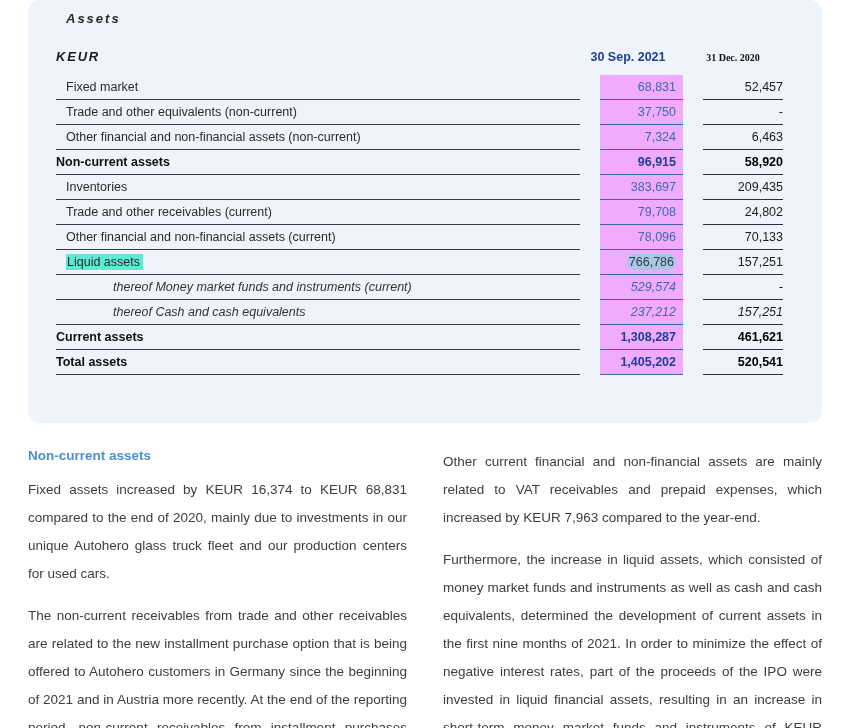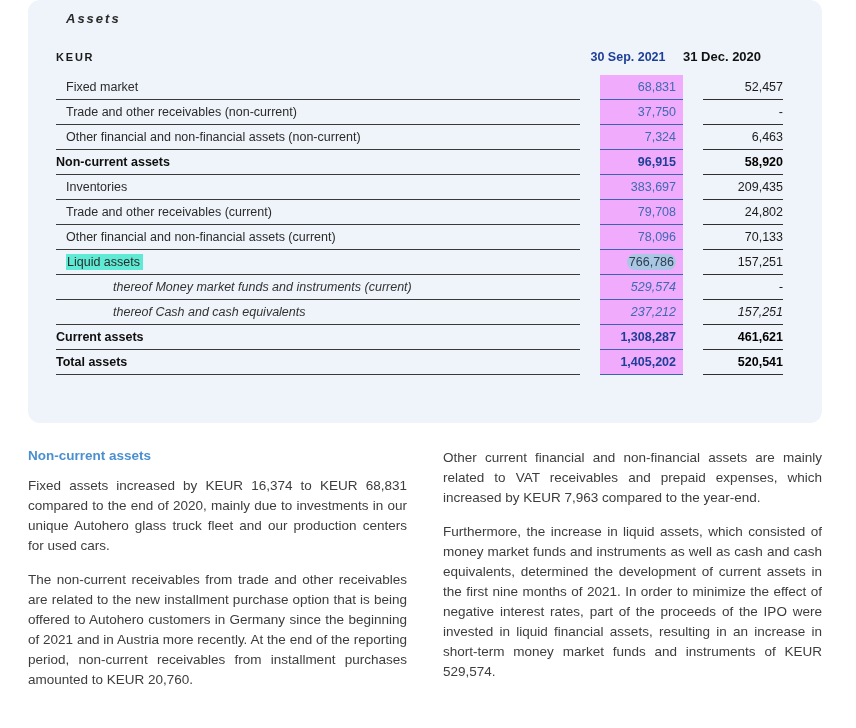--- a/index.html
+++ b/index.html
@@ -26,32 +26,32 @@
     margin-left: 10px;
     font-size: 13px;
     font-weight: bold;
     font-style: italic;
     letter-spacing: 2px;
     color: #2b2b2b;
   }
   .thead { display: flex; margin-top: 23px; align-items: baseline; }
   .h-label {
     flex: 1;
-    font-size: 11px; font-weight: bold;
-    letter-spacing: 1.8px; color: #1a1a1a;
+    font-size: 13px; font-weight: bold;
+    letter-spacing: 1.8px; color: #1a1a1a; font-style: italic;
   }
   .h-2021 {
     width: 103px; box-sizing: border-box; padding-right: 7px;
     text-align: center; white-space: nowrap;
     font-size: 12.5px; font-weight: bold; color: #1d3f98;
   }
   .h-2020 {
     width: 100px; box-sizing: border-box;
-    text-align: left; white-space: nowrap;
-    font-size: 13px; font-weight: bold; color: #111111;
+    text-align: center; white-space: nowrap;
+    font-size: 10px; font-weight: bold; color: #111111; font-family: Liberation Serif, serif;
   }
 
   .tbody { margin-top: 11px; }
   .row { display: flex; height: 25px; }
   .row > div { box-sizing: border-box; }
   .c-label {
     flex: 1;
     border-bottom: 1.5px solid #3a3a3a;
     font-size: 12.5px; color: #2b2b2b;
     padding: 5px 0 0 10px;
@@ -89,21 +89,21 @@
     width: 794px;
     display: flex; gap: 36px;
   }
   .ccol { flex: 1; min-width: 0; }
   .c-heading {
     font-size: 13.5px; font-weight: bold;
     color: #4a90d0;
     margin: 0 0 13px 0;
   }
   .para {
-    font-size: 13.5px; line-height: 20px;
+    font-size: 13.5px; line-height: 28px;
     text-align: justify;
     color: #3d3d3d;
     margin: 0 0 14px 0;
   }
 </style>
 </head>
 <body>
 
 <div class="page">
 
@@ -119,21 +119,21 @@
       <div class="tbody" id="rows">
   <div class="row">
     <div class="c-label"><span class="lbl-text">Fixed market</span></div>
     <div class="colgap"></div>
     <div class="c-2021"><span class="val-text">68,831</span></div>
     <div class="colgap"></div>
     <div class="c-2020"><span class="val-text">52,457</span></div>
   </div>
 
   <div class="row">
-    <div class="c-label"><span class="lbl-text">Trade and other receivables (non-current)</span></div>
+    <div class="c-label"><span class="lbl-text">Trade and other equivalents (non-current)</span></div>
     <div class="colgap"></div>
     <div class="c-2021"><span class="val-text">37,750</span></div>
     <div class="colgap"></div>
     <div class="c-2020"><span class="val-text">-</span></div>
   </div>
 
   <div class="row">
     <div class="c-label"><span class="lbl-text">Other financial and non-financial assets (non-current)</span></div>
     <div class="colgap"></div>
     <div class="c-2021"><span class="val-text">7,324</span></div>

